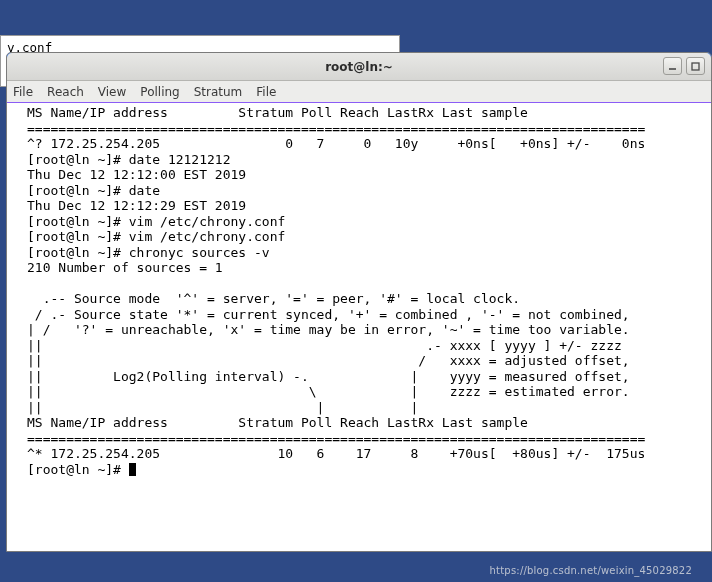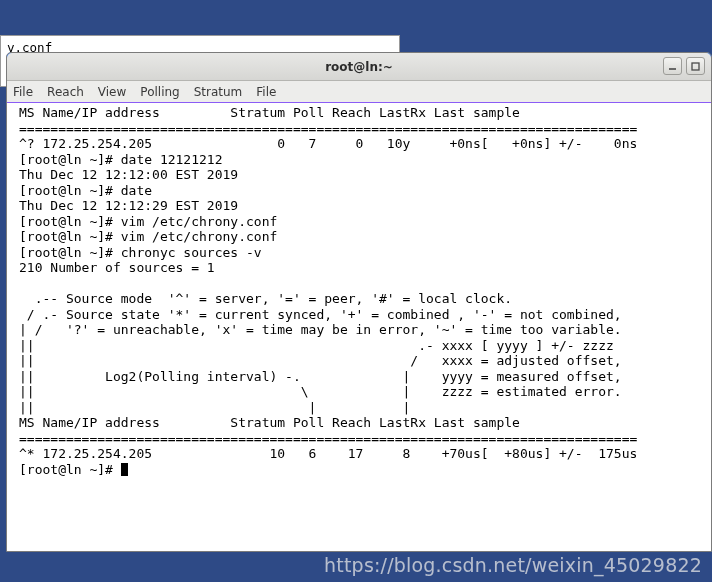--- a/index.html
+++ b/index.html
@@ -76,38 +76,38 @@
     gap: 14px;
     font-family: "DejaVu Sans", sans-serif;
     font-size: 12px;
     color: #3a3a3a;
   }
   .menu-item { cursor: default; }
   .terminal-body {
     flex: 1;
     background: #fff;
     color: #000;
-    padding: 2px 4px 2px 12px;
+    padding: 2px 4px 2px 20px;
     white-space: pre;
     font-size: 13px;
     line-height: 15.5px;
     overflow: hidden;
   }
   .cursor {
     display: inline-block;
     width: 7px; height: 13px;
     background: #000;
     vertical-align: text-bottom;
     margin-bottom: 1px;
   }
   .watermark {
     position: absolute;
-    bottom: 6px; right: 10px;
+    bottom: 6px; right: 20px;
     font-family: "DejaVu Sans", sans-serif;
-    font-size: 19px;
+    font-size: 10px;
     color: rgba(230,230,230,0.75);
     letter-spacing: 0.2px;
   }
 </style>
 </head>
 <body>
 
 <div class="bg-window"><span>y.conf</span>
 <span>art chronyd.service</span></div>
 

